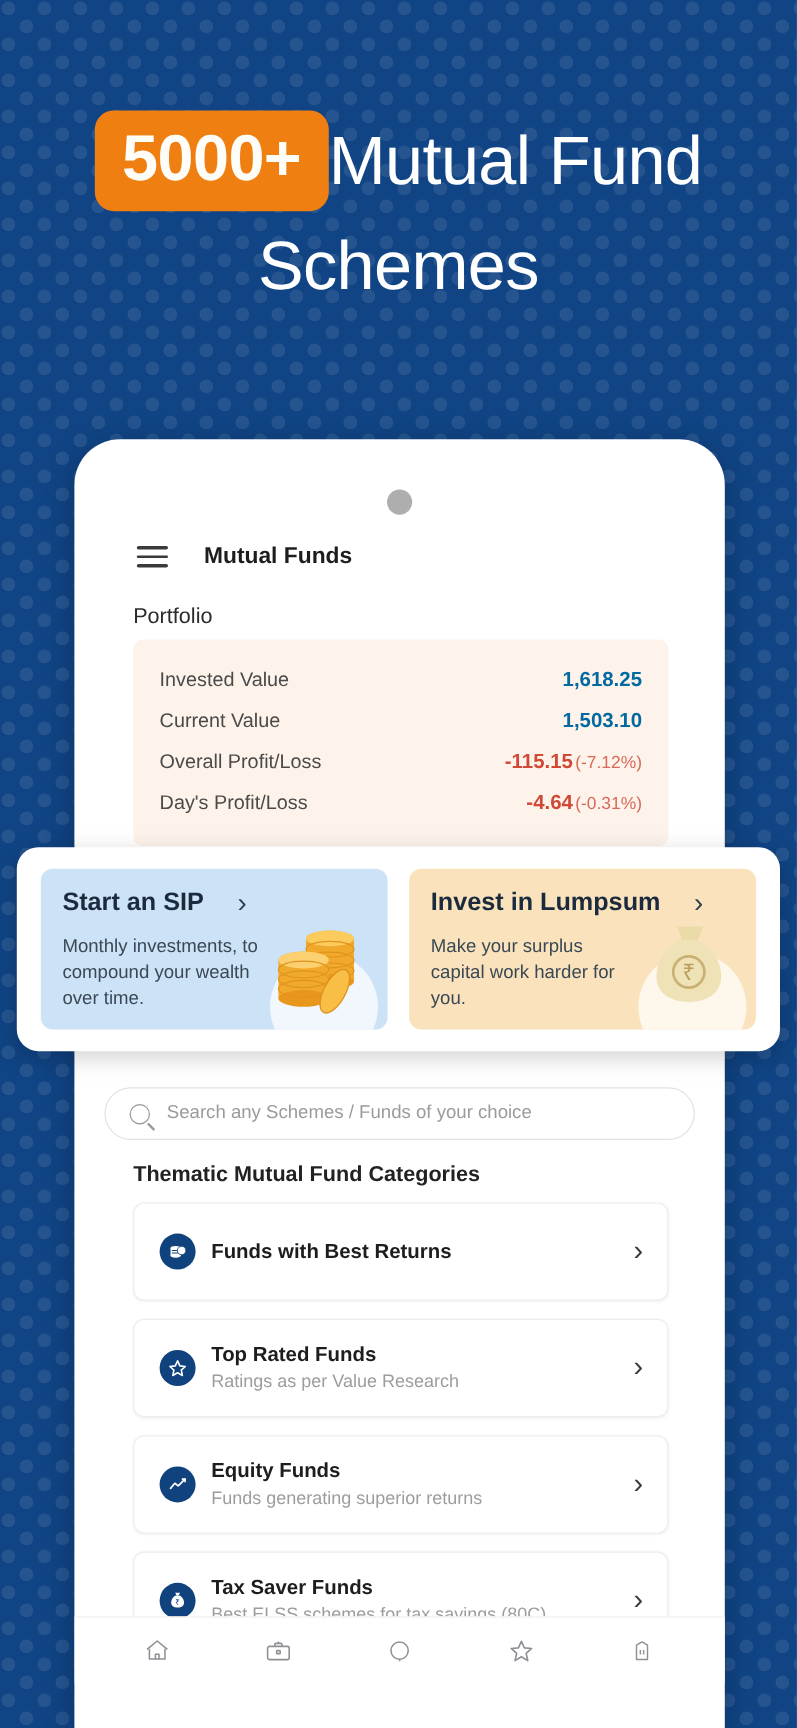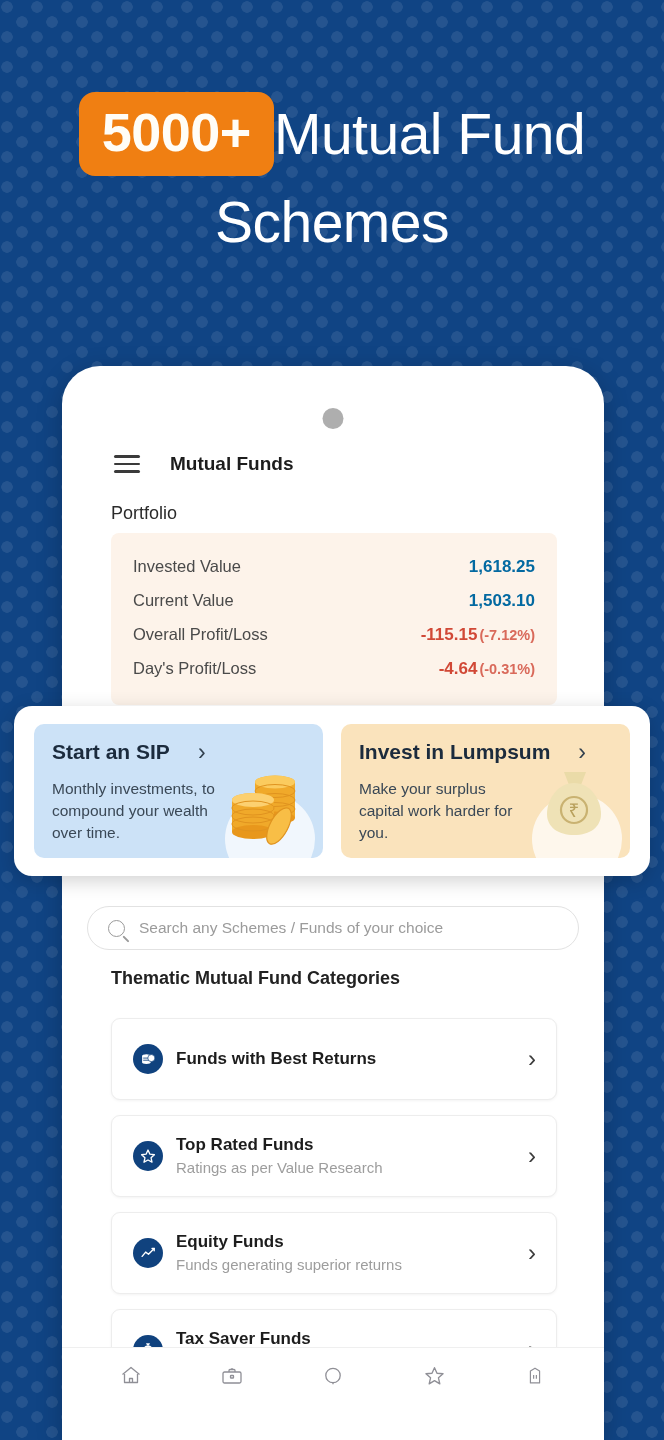--- a/index.html
+++ b/index.html
@@ -141,21 +141,21 @@
   }
   .pf-row {
     display: flex;
     justify-content: space-between;
     align-items: baseline;
     padding: 7px 0;
   }
   .pf-label { font-size: 16.5px; color: #4a4a4a; }
   .pf-value { font-size: 17px; font-weight: 700; color: #0369a1; }
   .pf-value.neg { color: #D14836; }
-  .pf-pct { font-size: 14.5px; font-weight: 700; color: #D9695A; margin-left: 2px; }
+  .pf-pct { font-size: 14.5px; font-weight: 400; color: #D9695A; margin-left: 2px; }
 
   
   #search-wrap {
     position: absolute;
     top: 540px;
     left: 0;
     width: 100%;
     padding: 0 25px;
   }
   #search-bar {
@@ -191,21 +191,21 @@
     top: 602px;
     left: 49px;
     font-size: 18px;
     font-weight: 600;
     color: #222;
   }
 
   
   #category-list {
     position: absolute;
-    top: 652px;
+    top: 636px;
     left: 49px;
     width: 446px;
   }
   .cat-card {
     background: #FFFFFF;
     border: 1px solid #EDEDED;
     border-radius: 9px;
     box-shadow: 0 1px 3px rgba(0,0,0,0.05);
     height: 82px;
     margin-bottom: 15px;

